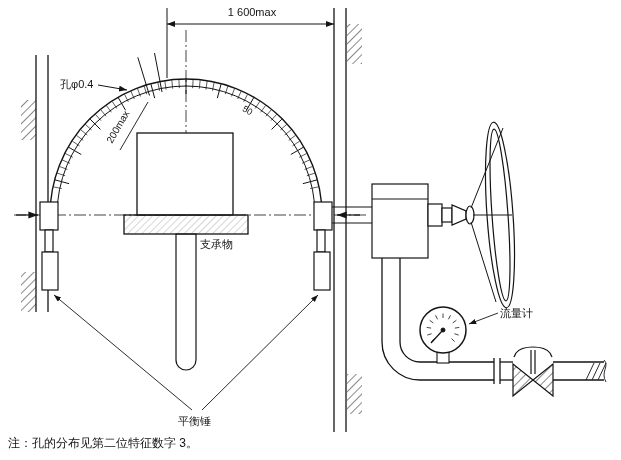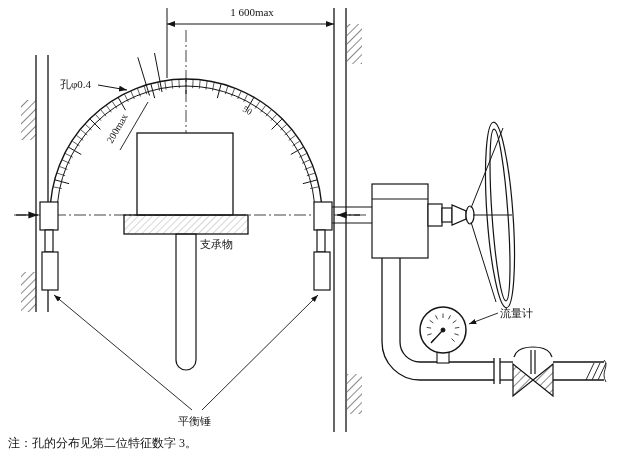--- a/index.html
+++ b/index.html
@@ -1,17 +1,17 @@
 <!DOCTYPE html>
 <html><head>
 <meta charset="utf-8">
 <style>
   html,body{margin:0;padding:0;background:#fff;}
   .page{position:relative;width:621px;height:460px;background:#fff;overflow:hidden;
-        font-family:Liberation Serif, serif;}
+        font-family:Liberation Sans, sans-serif;}
   svg{display:block;}
   svg text{fill:#141414;}
   .lbl{font-size:11px;}
   .dim{font-size:11px;}
   .small{font-size:9px;}
   .note-text{font-size:12px;}
 </style>
 </head>
 <body>
 

